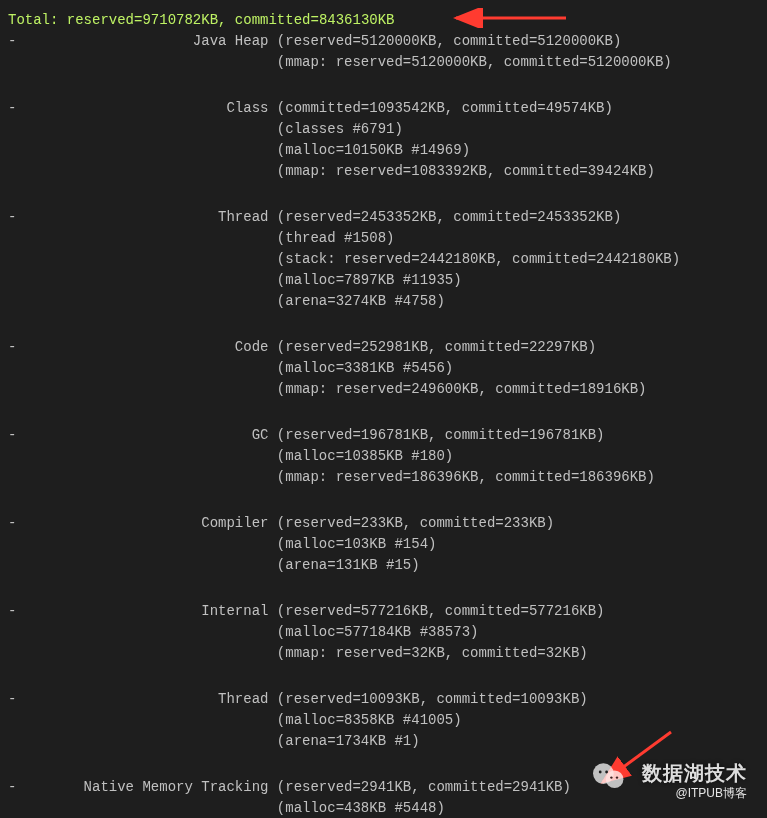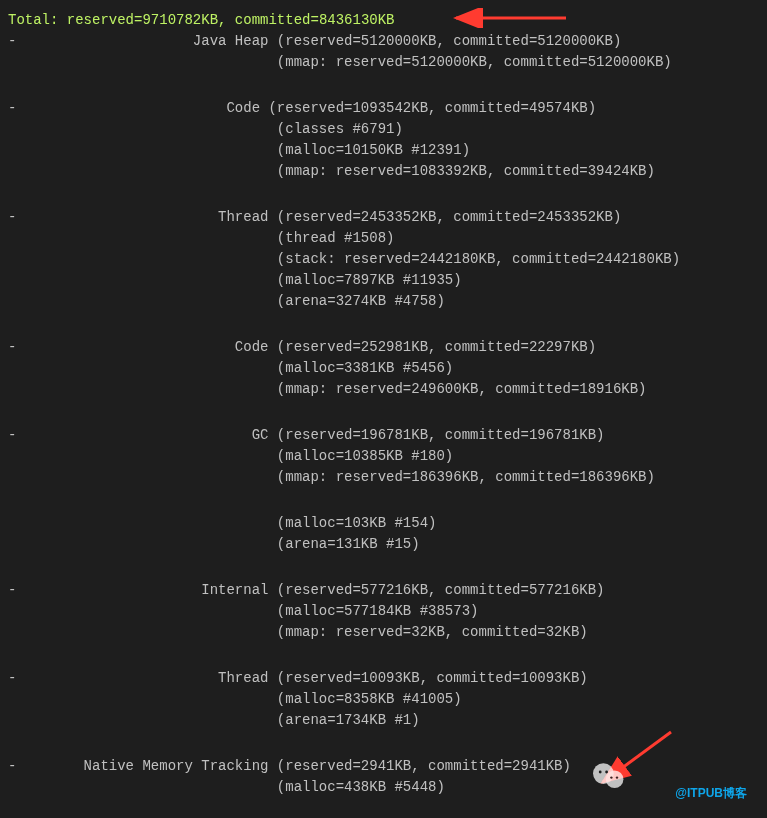--- a/index.html
+++ b/index.html
@@ -34,22 +34,21 @@
       line-height: 1.3;
     }
     .watermark .cn {
       font-size: 20px;
       font-weight: bold;
       letter-spacing: 1px;
       text-shadow: 0 0 4px rgba(0,0,0,0.6);
     }
     .watermark .en {
       font-size: 12px;
-      color: #0ea5e9;
-      font-weight: bold;
+      color: #e5e5e5;
     }
     .wechat-icon {
       position: absolute;
       bottom: 22px;
       right: 138px;
       width: 40px;
       height: 40px;
       opacity: 0.85;
     }
     .wechat-icon svg { width: 100%; height: 100%; }
@@ -59,23 +58,23 @@
 
 <div class="line total-line">Total: reserved=<span>9710782KB</span>, committed=<span>8436130KB</span></div>
 
 <div id="sections">
     <div class="section-group">
       <div class="line">-                     Java Heap (reserved=5120000KB, committed=5120000KB)</div>
       <div class="line">                                (mmap: reserved=5120000KB, committed=5120000KB)</div>
       <div class="line"> </div>
     </div>
     <div class="section-group">
-      <div class="line">-                         Code (reserved=1093542KB, committed=49574KB)</div>
+      <div class="line">-                         Class (committed=1093542KB, committed=49574KB)</div>
       <div class="line">                                (classes #6791)</div>
-      <div class="line">                                (malloc=10150KB #12391)</div>
+      <div class="line">                                (malloc=10150KB #14969)</div>
       <div class="line">                                (mmap: reserved=1083392KB, committed=39424KB)</div>
       <div class="line"> </div>
     </div>
     <div class="section-group">
       <div class="line">-                        Thread (reserved=2453352KB, committed=2453352KB)</div>
       <div class="line">                                (thread #1508)</div>
       <div class="line">                                (stack: reserved=2442180KB, committed=2442180KB)</div>
       <div class="line">                                (malloc=7897KB #11935)</div>
       <div class="line">                                (arena=3274KB #4758)</div>
       <div class="line"> </div>
@@ -86,20 +85,21 @@
       <div class="line">                                (mmap: reserved=249600KB, committed=18916KB)</div>
       <div class="line"> </div>
     </div>
     <div class="section-group">
       <div class="line">-                            GC (reserved=196781KB, committed=196781KB)</div>
       <div class="line">                                (malloc=10385KB #180)</div>
       <div class="line">                                (mmap: reserved=186396KB, committed=186396KB)</div>
       <div class="line"> </div>
     </div>
     <div class="section-group">
+      <div class="line">-                      Compiler (reserved=233KB, committed=233KB)</div>
       <div class="line">                                (malloc=103KB #154)</div>
       <div class="line">                                (arena=131KB #15)</div>
       <div class="line"> </div>
     </div>
     <div class="section-group">
       <div class="line">-                      Internal (reserved=577216KB, committed=577216KB)</div>
       <div class="line">                                (malloc=577184KB #38573)</div>
       <div class="line">                                (mmap: reserved=32KB, committed=32KB)</div>
       <div class="line"> </div>
     </div>
@@ -142,14 +142,15 @@
     <circle cx="36" cy="44" r="26" fill="#ffffff" opacity="0.85"></circle>
     <circle cx="64" cy="58" r="22" fill="#ffffff" opacity="0.85"></circle>
     <circle cx="28" cy="40" r="3.5" fill="#1e1e1e"></circle>
     <circle cx="44" cy="40" r="3.5" fill="#1e1e1e"></circle>
     <circle cx="56" cy="54" r="3" fill="#1e1e1e"></circle>
     <circle cx="70" cy="54" r="3" fill="#1e1e1e"></circle>
   </svg>
 </div>
 
 <div class="watermark">
+  <div class="cn">数据湖技术</div>
   <div class="en">@ITPUB博客</div>
 </div>
 
 </body></html>

